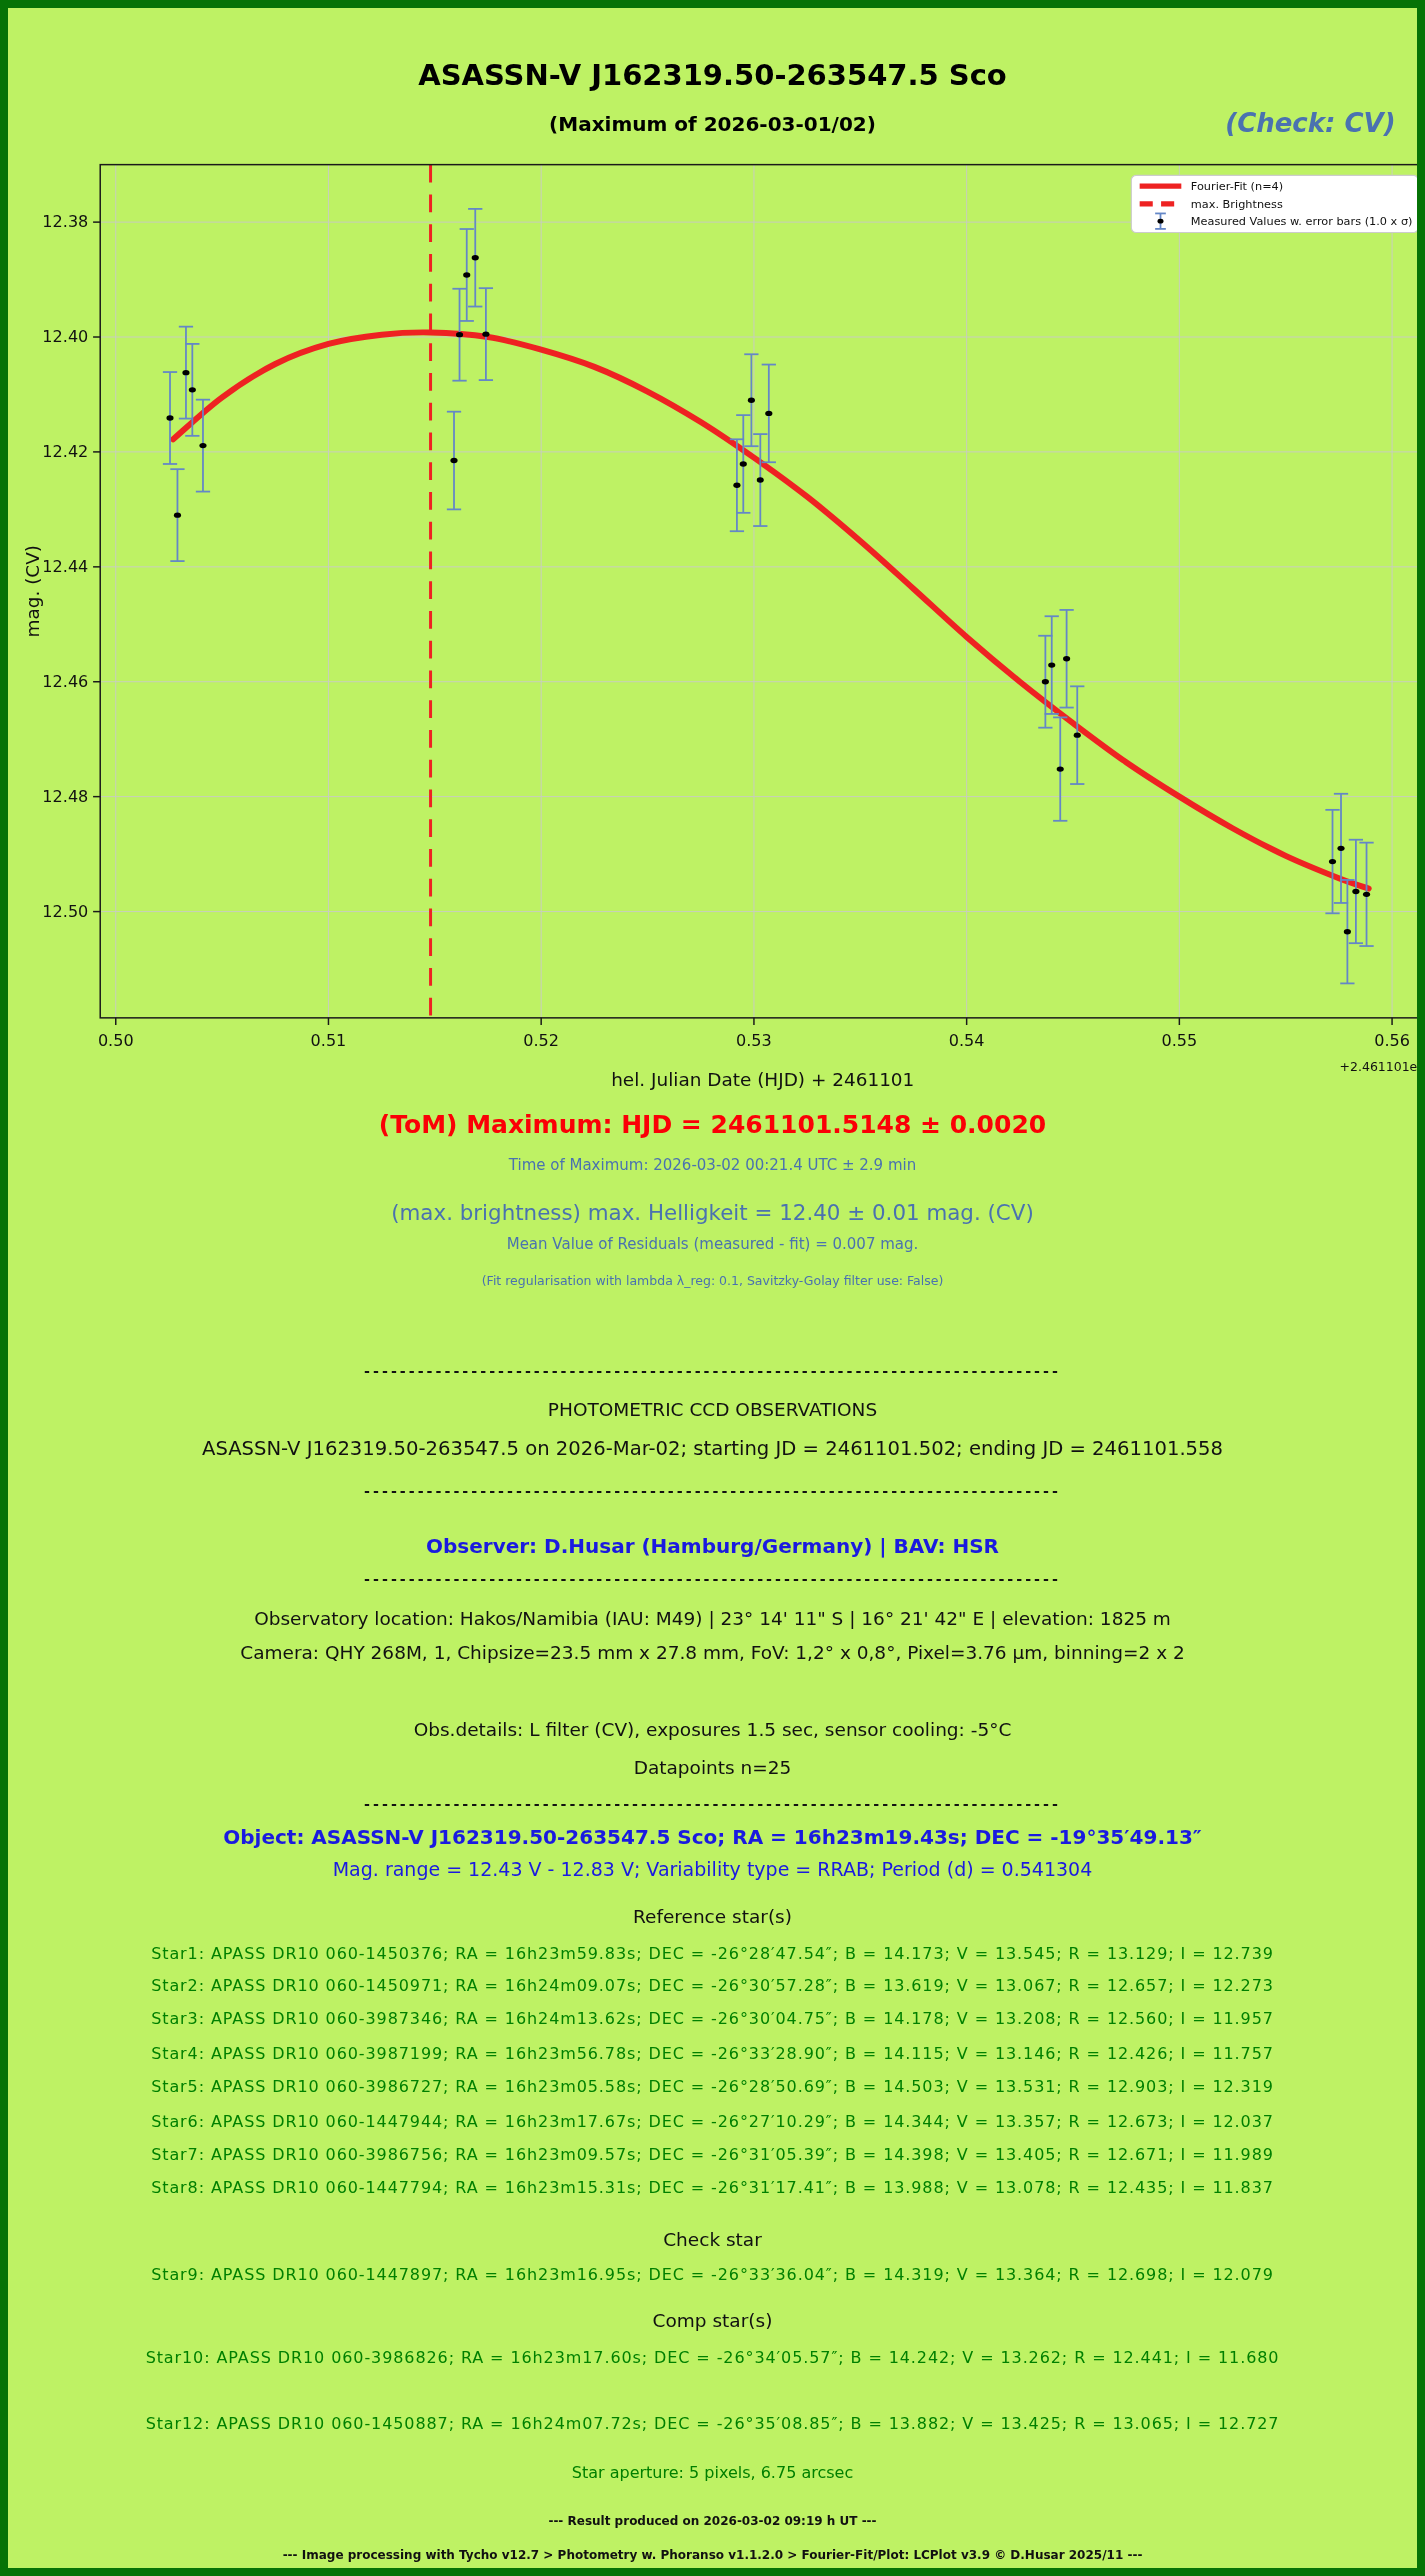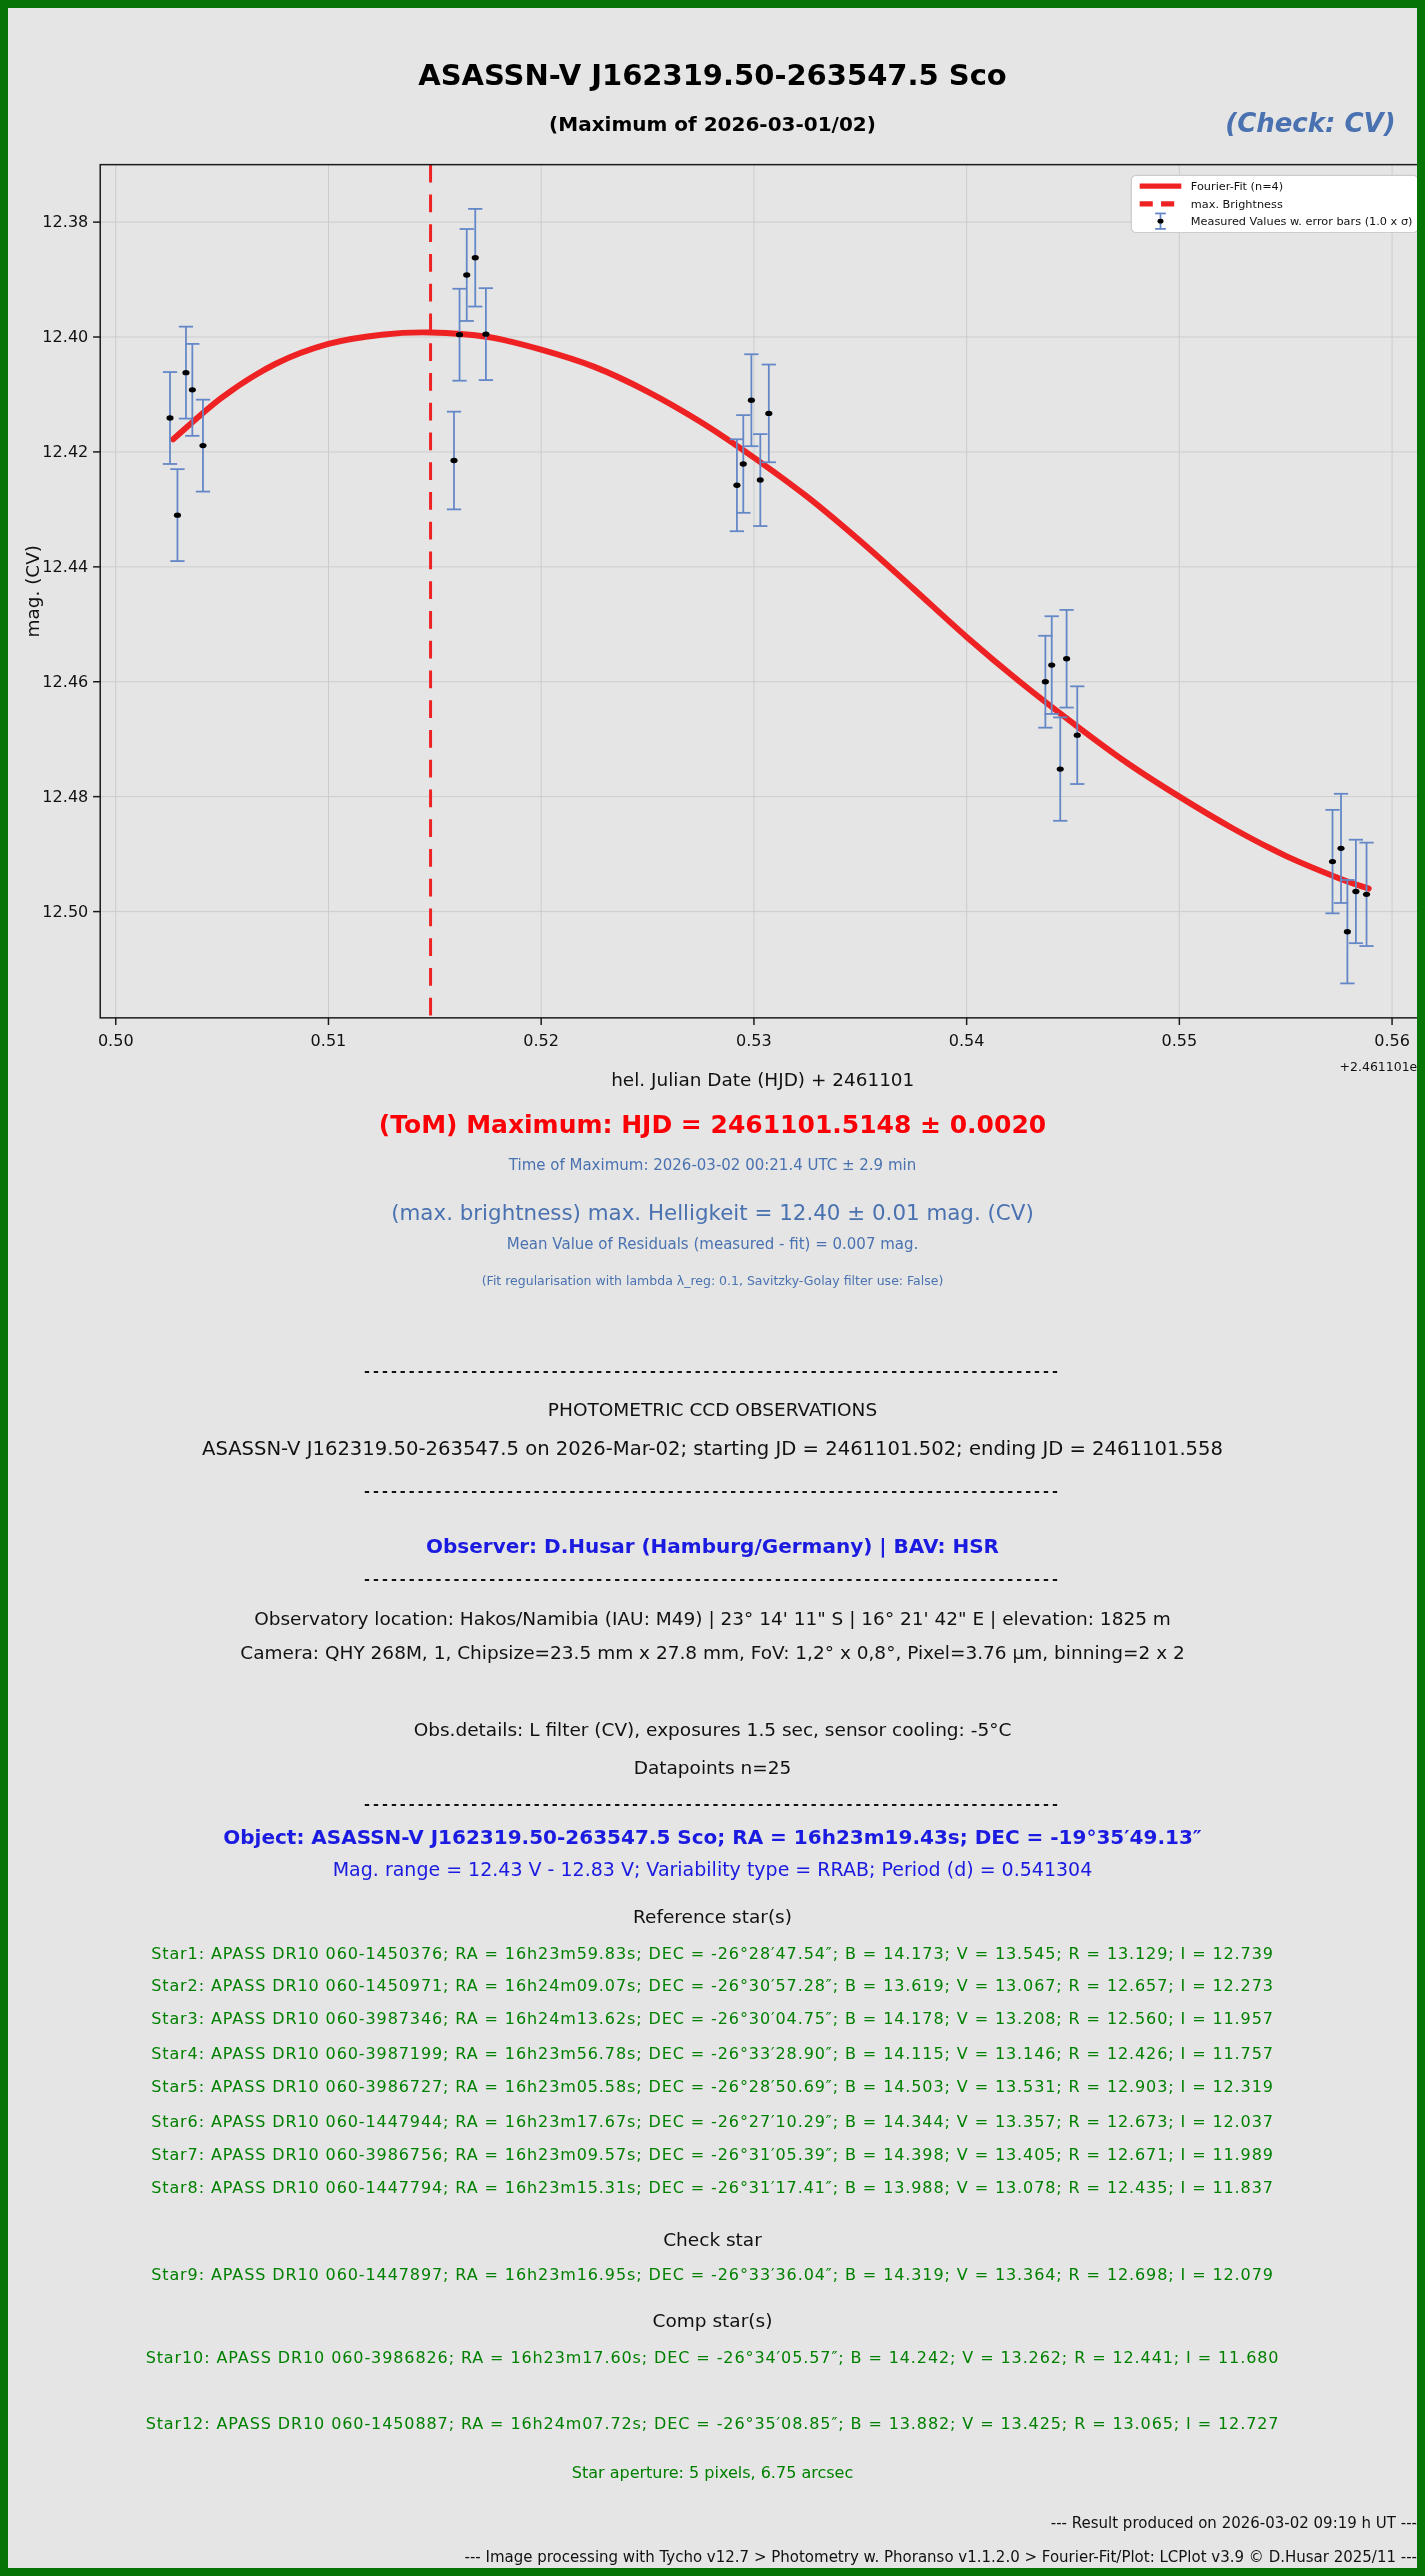--- a/index.html
+++ b/index.html
@@ -1,17 +1,17 @@
 <!DOCTYPE html>
 <html style="font-size:9.5px"><head>
 <meta charset="utf-8">
 <style>
   html,body{margin:0;padding:0;background:#ffffff;}
   body{font-family:"DejaVu Sans","Liberation Sans",sans-serif;}
-  .page{position:relative;width:1425px;height:2576px;background:#e5e5e5;
+  .page{position:relative;width:1425px;height:2576px;background:#bef264;
         border:8.3px solid #067306;box-sizing:border-box;overflow:hidden;}
   .abs{position:absolute;left:0;width:1409px;text-align:center;white-space:nowrap;}
   .title{top:50px;font-size:29px;font-weight:bold;color:#000;}
   .subtitle{top:104px;font-size:20px;font-weight:bold;color:#000;}
   .filter-label{position:absolute;right:21.4px;top:100px;font-size:26px;font-weight:bold;
                 font-style:italic;color:#4a72b0;white-space:nowrap;}
   #chart{position:absolute;left:0;top:0;width:1425px;height:1107px;}
   .tom{top:1102px;font-size:25px;font-weight:bold;color:#fb0006;}
   .tmax{top:1148px;font-size:15px;color:#4a72b0;}
   .hell{top:1192px;font-size:21.4px;color:#4a72b0;}
@@ -19,21 +19,21 @@
   .fitreg{top:1249px;font-size:12.5px;color:#4a72b0;margin-top:16px;}
   .sep{font-size:14.3px;font-weight:bold;color:#111;letter-spacing:3px;}
   .s1{top:1355px}.s2{top:1475px}.s3{top:1563px}.s4{top:1788px}
   .blkhead{font-size:18.5px;color:#111;}
   .obsline{font-size:19.6px;color:#111;}
   .observer{top:1526px;font-size:20px;font-weight:bold;color:#1a1ae0;}
   .objline{font-size:20px;font-weight:bold;color:#1a1ae0;}
   .magrange{top:1850px;font-size:19px;color:#1a1ae0;}
   .starline{font-size:16px;color:#008000;letter-spacing:0.9px;}
   .aperture{top:2455px;font-size:16px;color:#008000;}
-  .foot{font-size:15px;font-weight:normal;color:#111;text-align:right;}
+  .foot{font-size:12px;font-weight:bold;color:#111;}
 </style>
 </head>
 <body>
 
 <div class="page">
 
   <div class="abs title">ASASSN-V J162319.50-263547.5 Sco</div>
   <div class="abs subtitle">(Maximum of 2026-03-01/02)</div>
   <div class="filter-label">(Check: CV)</div>
 

